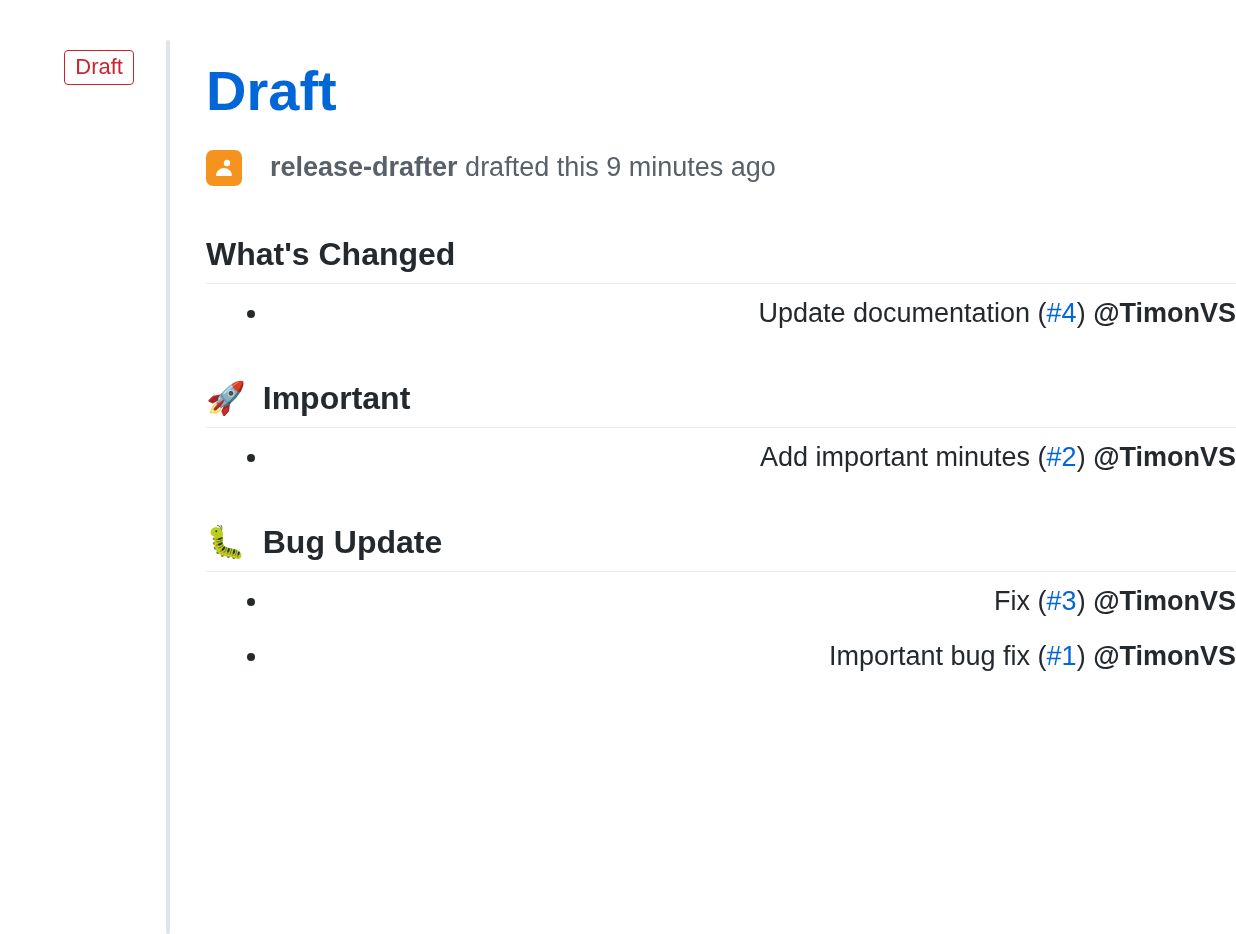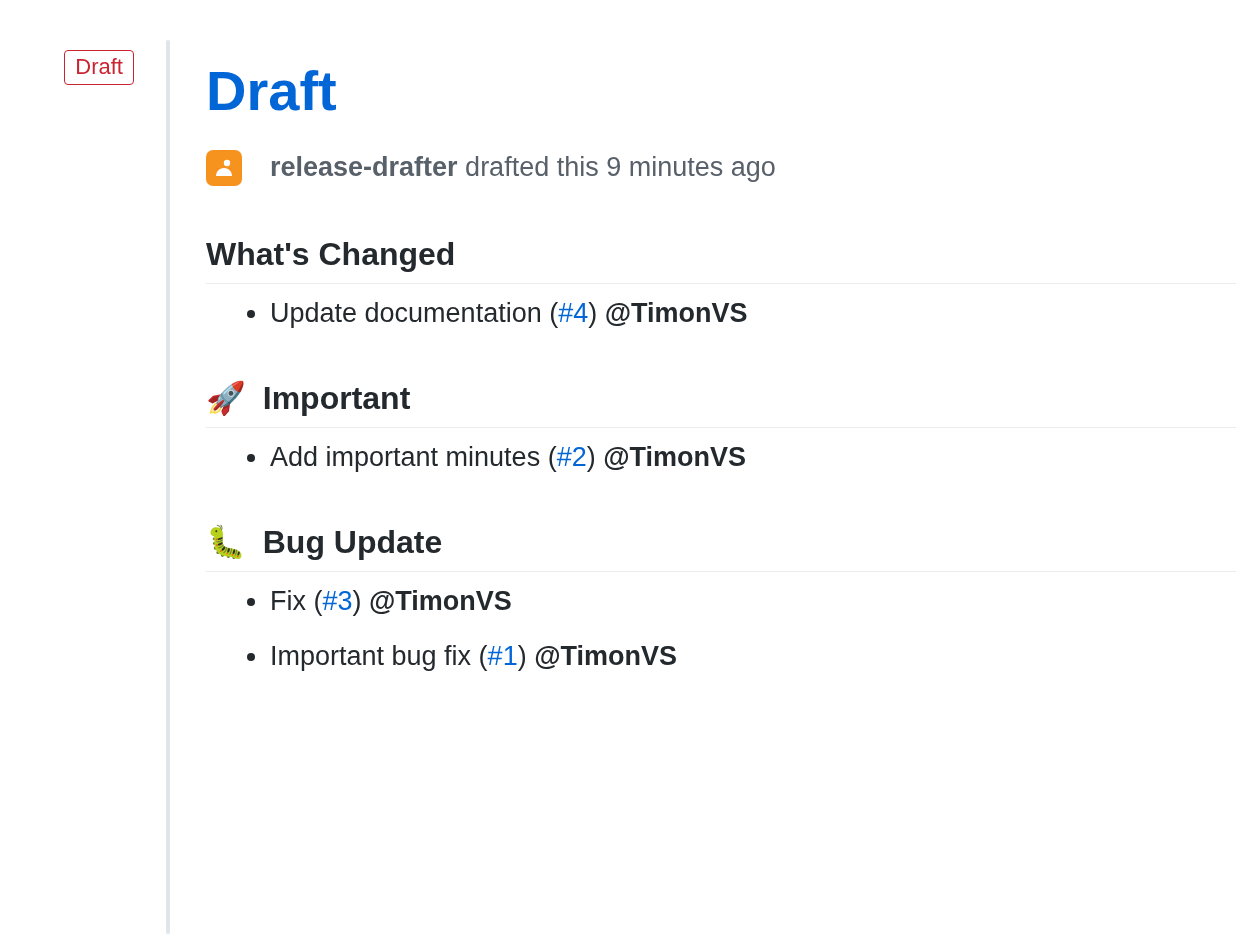--- a/index.html
+++ b/index.html
@@ -83,20 +83,21 @@
     border-bottom: 1.5px solid #eaecef;
     color: #24292e;
   }
   .section-heading .emoji { margin-right: 8px; }
   .section { margin-bottom: 46px; }
   ul.changes {
     margin: 8px 0 0 0;
     padding-left: 64px;
     font-size: 27px;
     color: #24292e;
+    text-align: right;
   }
   ul.changes li {
     margin: 10px 0 16px 0;
     line-height: 1.45;
   }
   ul.changes a.pr-link { color: #0366d6; text-decoration: none; }
   ul.changes .mention { font-weight: 700; color: #24292e; }
 </style>
 </head>
 <body>

